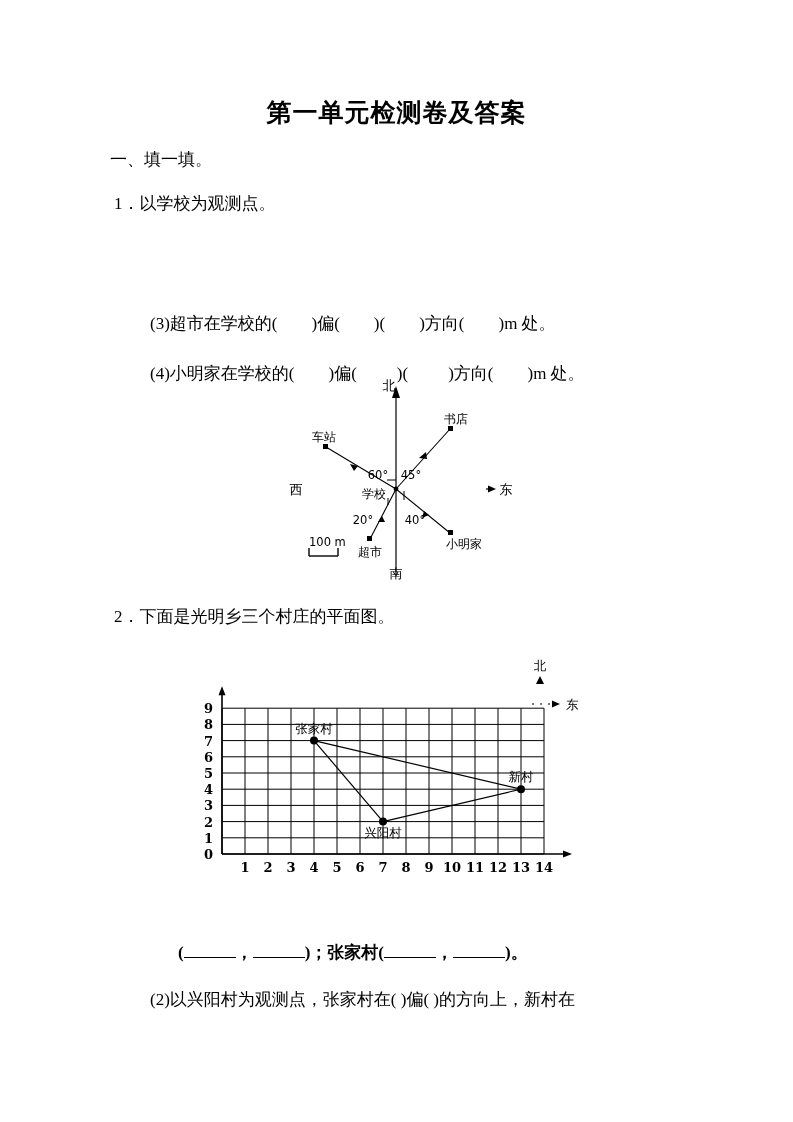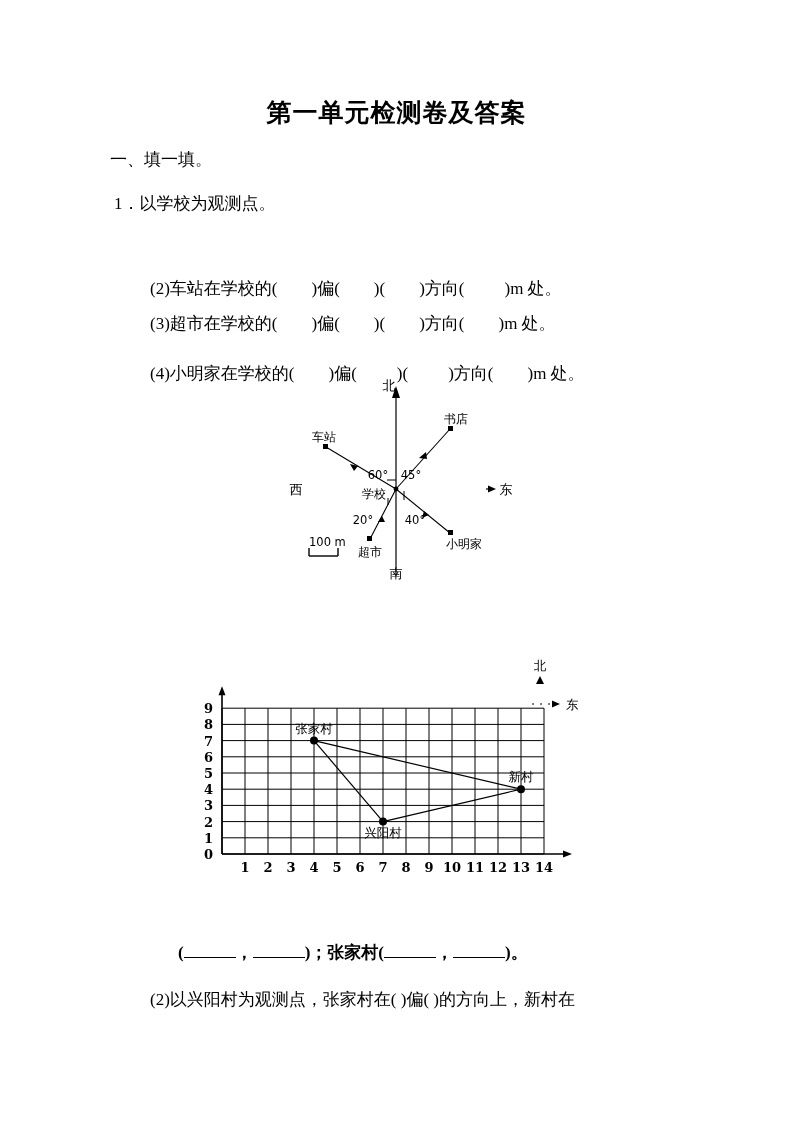--- a/index.html
+++ b/index.html
@@ -107,23 +107,20 @@
 
   <div class="doc-title">第一单元检测卷及答案</div>
 
   <div class="section-head" style="top:148px;">一、填一填。</div>
 
   <div class="q-num" style="top:192px;">
     <span>1．</span><span>以学校为观测点。</span>
   </div>
 
 
-  <div class="sub-q" style="top:277px;">
-    <span>(2)</span><span>车站在学校的(</span><span class="blank-sm"></span><span>)偏(</span><span class="blank-sm"></span><span>)(</span><span class="blank-sm"></span><span>)方向(</span><span class="blank-md"></span><span>)m 处。</span>
-  </div>
 
   <div class="sub-q" style="top:312px;">
     <span>(3)</span><span>超市在学校的(</span><span class="blank-sm"></span><span>)偏(</span><span class="blank-sm"></span><span>)(</span><span class="blank-sm"></span><span>)方向(</span><span class="blank-sm"></span><span>)m 处。</span>
   </div>
 
   <div class="sub-q" style="top:362px;">
     <span>(4)</span><span>小明家在学校的(</span><span class="blank-sm"></span><span>)偏(</span><span class="blank-md"></span><span>)(</span><span class="blank-md"></span><span>)方向(</span><span class="blank-sm"></span><span>)m 处。</span>
   </div>
 
   <div id="compass-figure">
@@ -175,20 +172,23 @@
 
       <text class="fig-label" x="100" y="103" font-size="11.5" text-anchor="middle">60°</text>
       <text class="fig-label" x="133" y="103" font-size="11.5" text-anchor="middle">45°</text>
       <text class="fig-label" x="85" y="148" font-size="11.5" text-anchor="middle">20°</text>
       <text class="fig-label" x="137" y="148" font-size="11.5" text-anchor="middle">40°</text>
 
       <text class="fig-label" x="31" y="170" font-size="11.5" text-anchor="start">100 m</text>
     </svg>
   </div>
 
+  <div class="q-num" style="top:605px;">
+    <span>2．</span><span>下面是光明乡三个村庄的平面图。</span>
+  </div>
 
   <div id="grid-figure">
     <svg id="grid-svg" width="420" height="240" viewBox="0 0 420 240" xmlns="http://www.w3.org/2000/svg">
       <g id="grid-lines">
           <line x1="34" y1="206" x2="34" y2="60.20000000000002" stroke="#000" stroke-width="1"></line>
           <line x1="57" y1="206" x2="57" y2="60.20000000000002" stroke="#000" stroke-width="1"></line>
           <line x1="80" y1="206" x2="80" y2="60.20000000000002" stroke="#000" stroke-width="1"></line>
           <line x1="103" y1="206" x2="103" y2="60.20000000000002" stroke="#000" stroke-width="1"></line>
           <line x1="126" y1="206" x2="126" y2="60.20000000000002" stroke="#000" stroke-width="1"></line>
           <line x1="149" y1="206" x2="149" y2="60.20000000000002" stroke="#000" stroke-width="1"></line>

